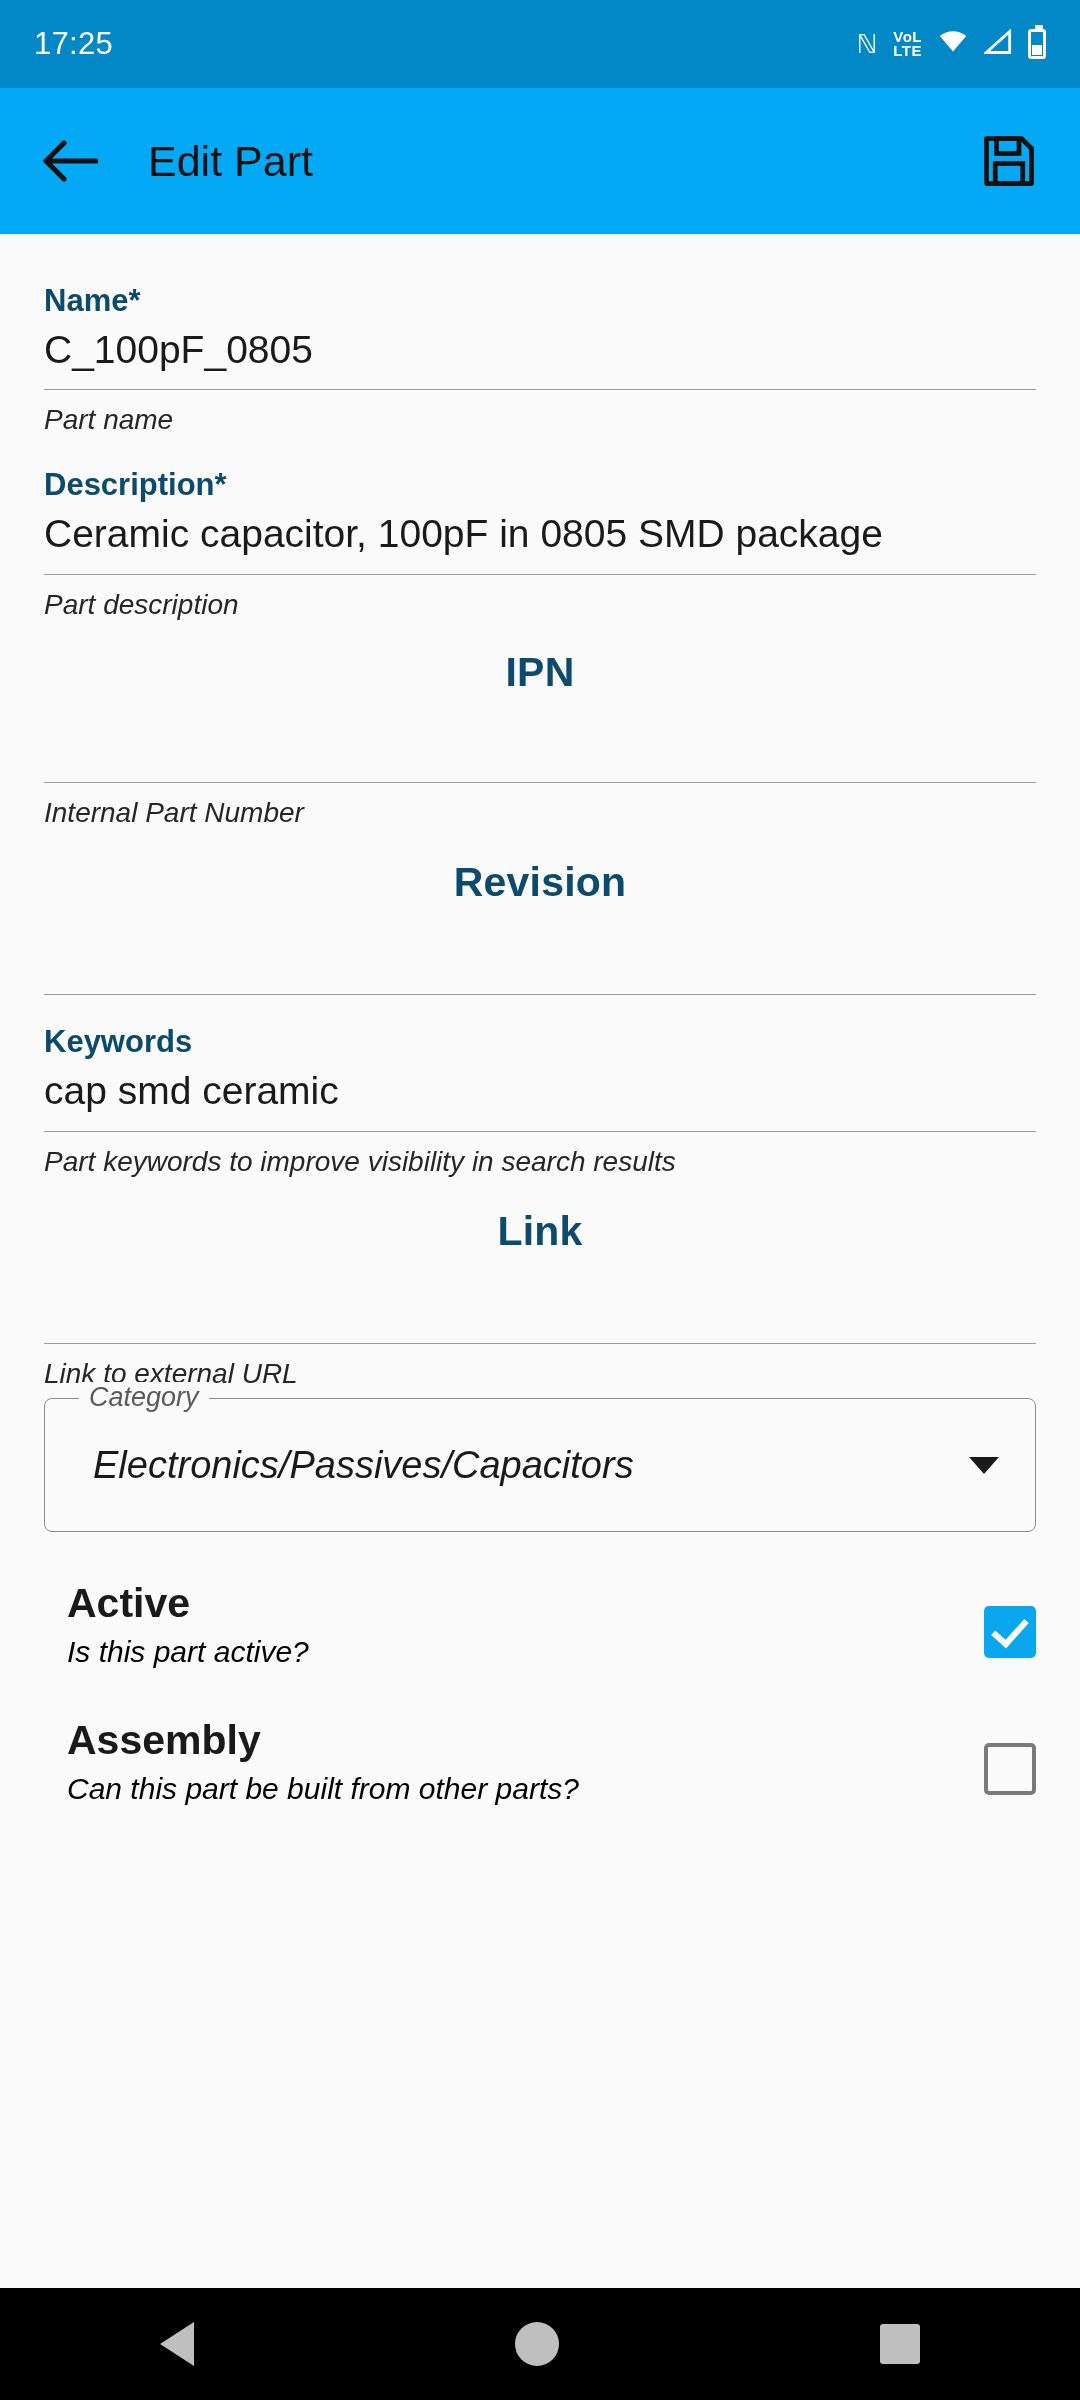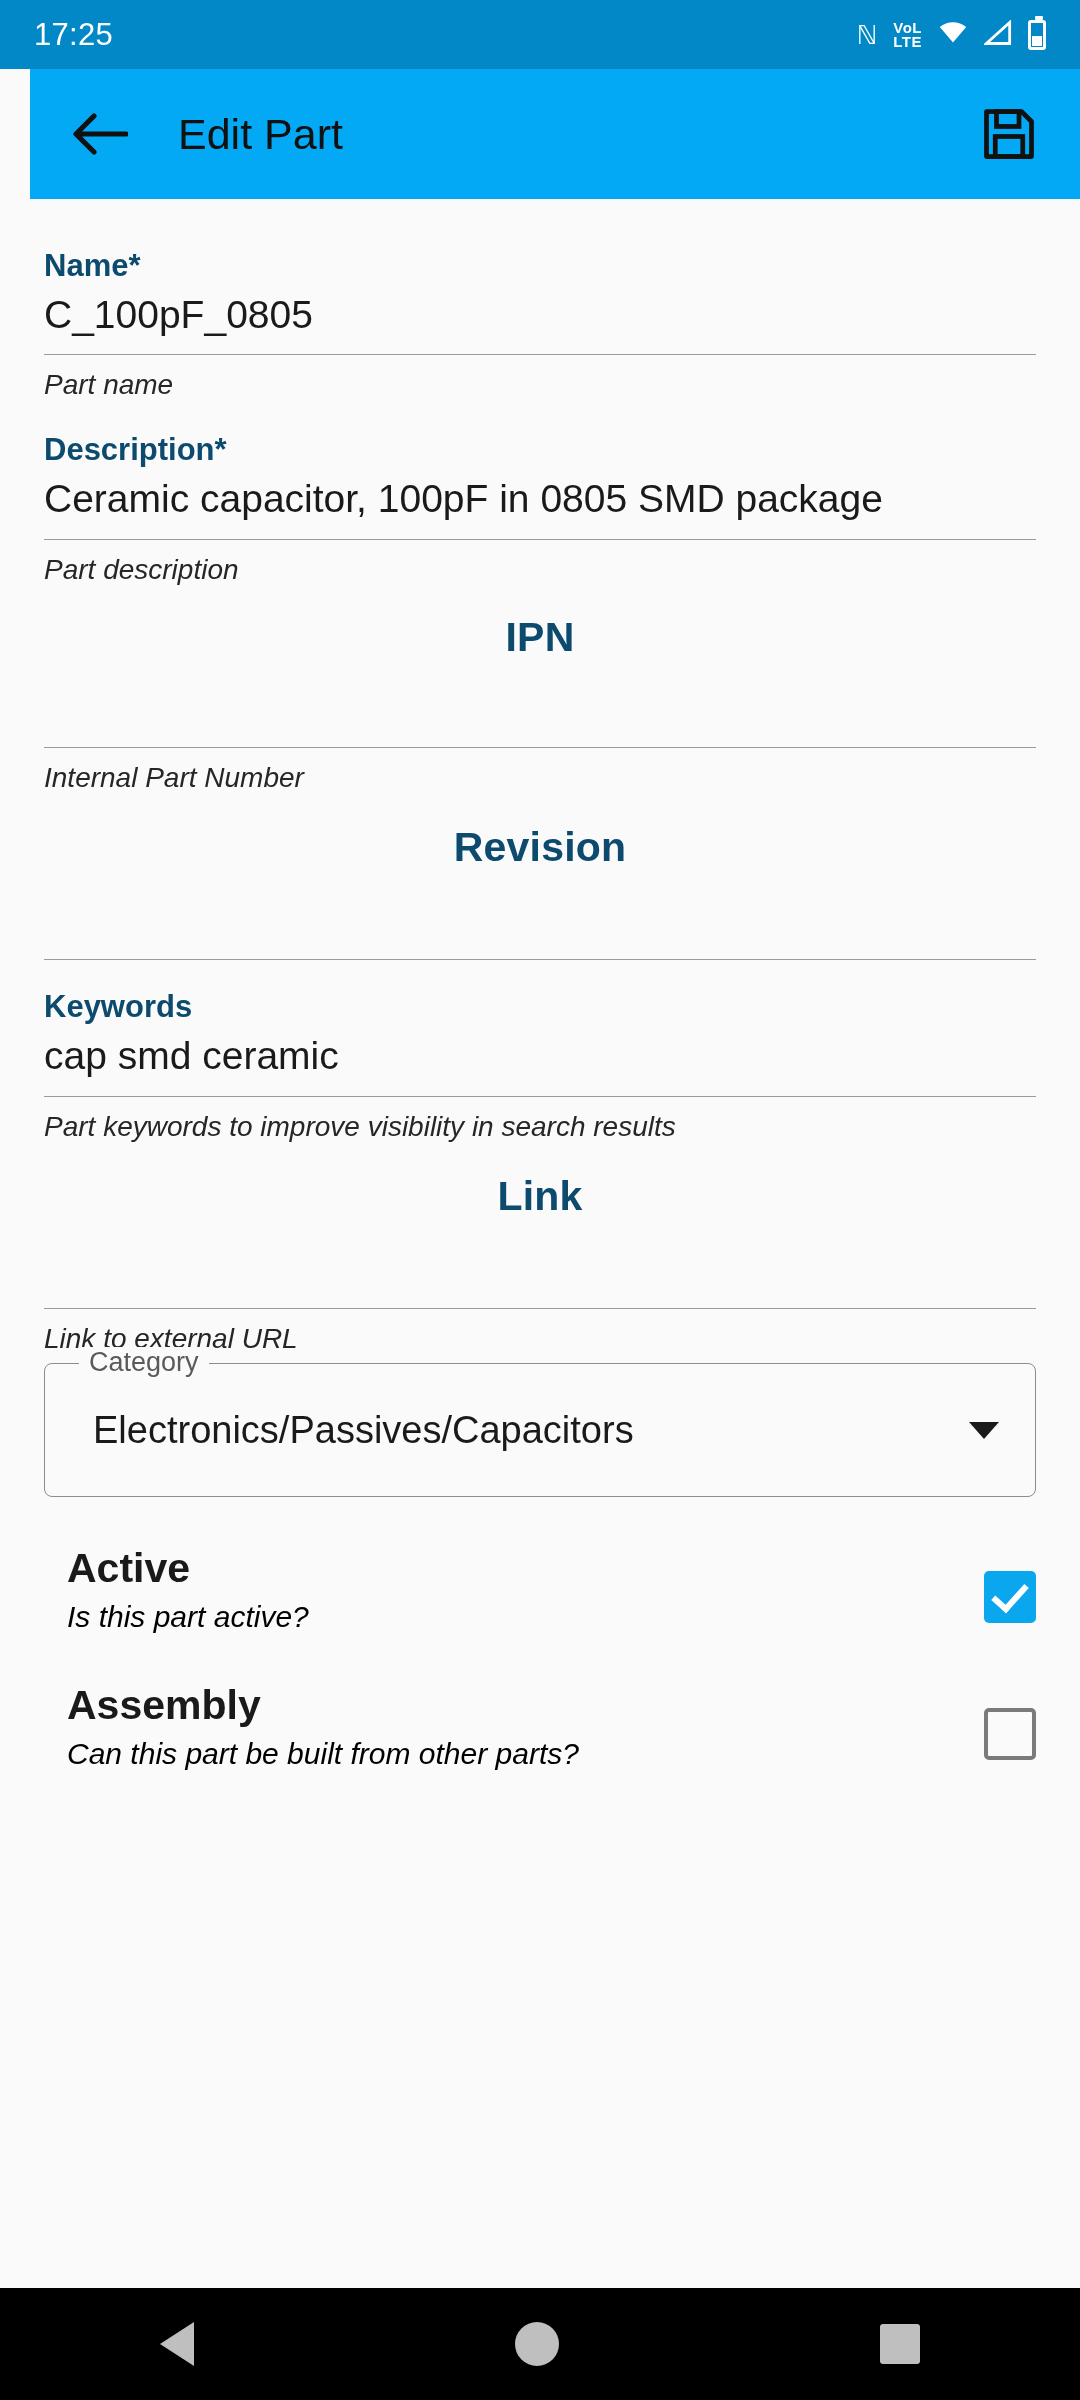--- a/index.html
+++ b/index.html
@@ -14,21 +14,21 @@
     position: relative;
     width: 1080px;
     height: 2400px;
     background: #fafafa;
     display: flex;
     flex-direction: column;
   }
 
   
   .status-bar {
-    height: 69px;
+    height: 88px;
     background: #0288c7;
     color: #ffffff;
     display: flex;
     align-items: center;
     padding: 0 34px;
     flex: 0 0 auto;
   }
   .status-time {
     font-size: 31px;
     letter-spacing: 0.3px;
@@ -74,27 +74,26 @@
   .batt::after {
     content: "";
     position: absolute;
     left: 1px; right: 1px; bottom: 1px;
     height: 40%;
     background: #ffffff;
   }
 
   
   .app-bar {
-    height: 130px;
+    height: 146px;
     background: #03a9f4;
     display: flex;
     align-items: center;
     padding: 0 36px;
     flex: 0 0 auto;
-    margin-left: 30px;
   }
   .back-btn {
     width: 68px;
     height: 68px;
     display: flex;
     align-items: center;
     justify-content: center;
   }
   .app-title {
     font-size: 43px;
@@ -164,20 +163,21 @@
   
   .select-wrap {
     position: relative;
     margin-top: 8px;
     height: 134px;
     border: 1px solid #8d8d8d;
     border-radius: 8px;
     display: flex;
     align-items: center;
     padding: 0 36px 0 48px;
+    font-style: italic;
   }
   .select-legend {
     position: absolute;
     top: -17px;
     left: 34px;
     background: #fafafa;
     padding: 0 10px;
     font-size: 27px;
     color: #5a5a5a;
   }

